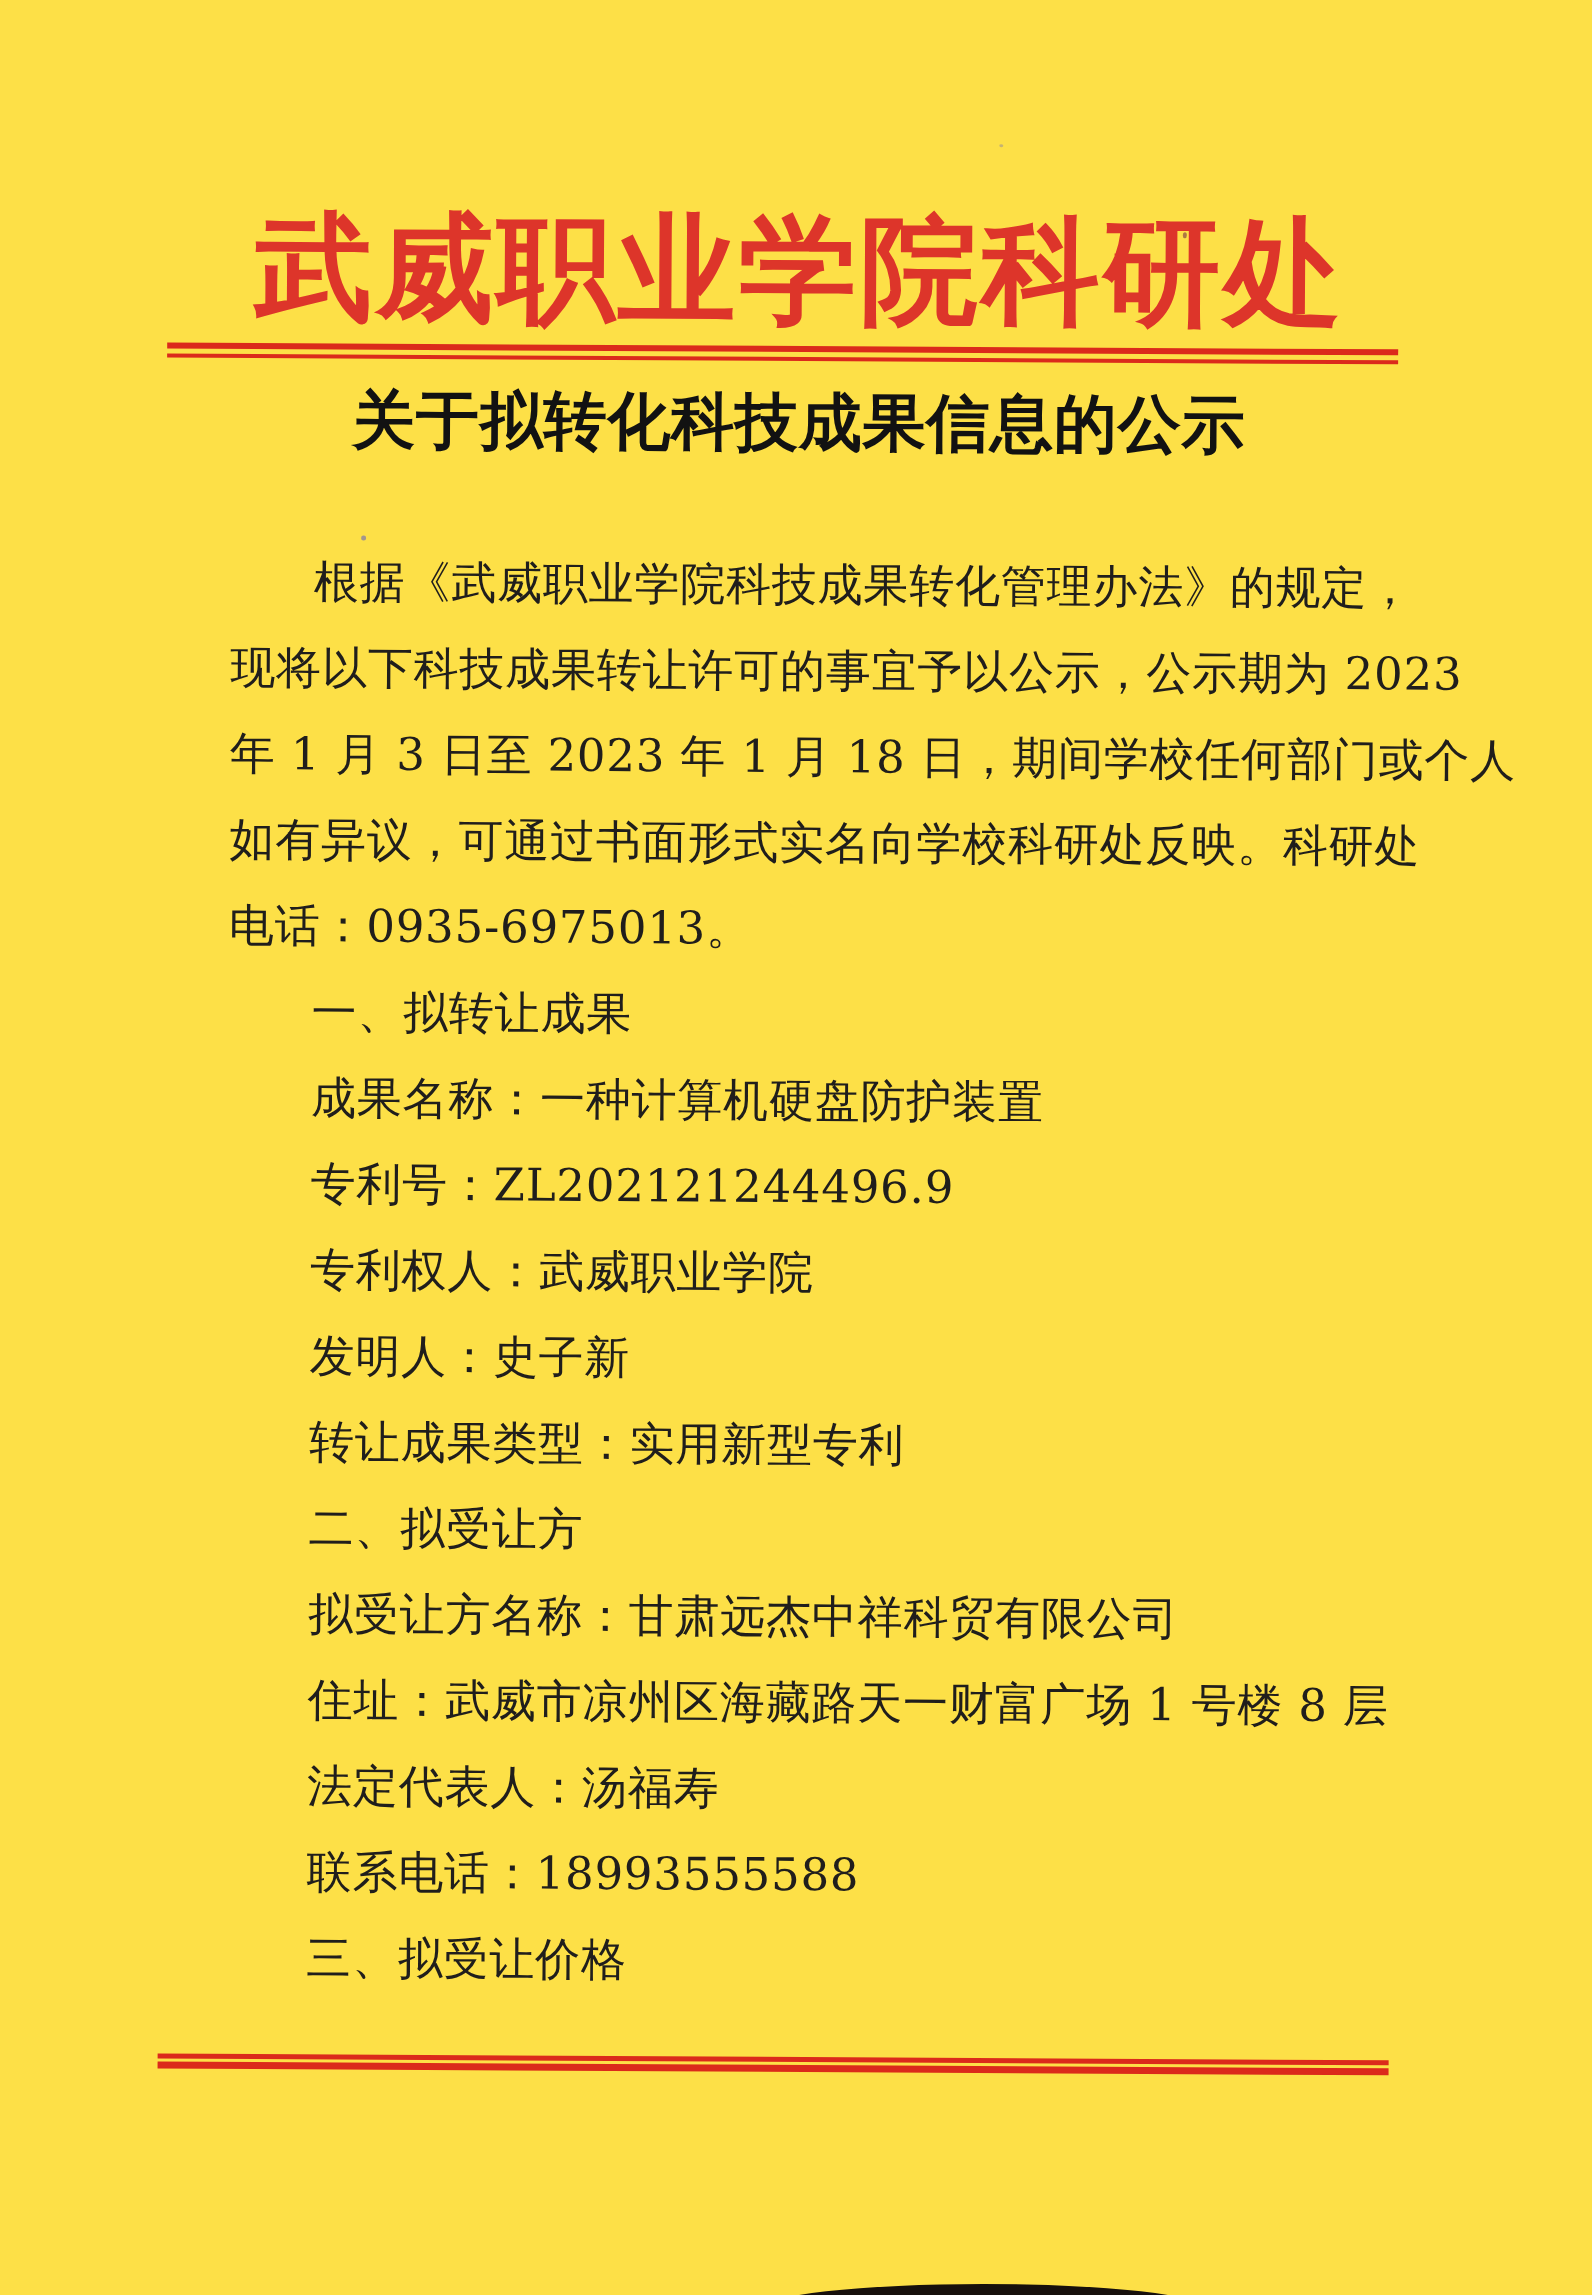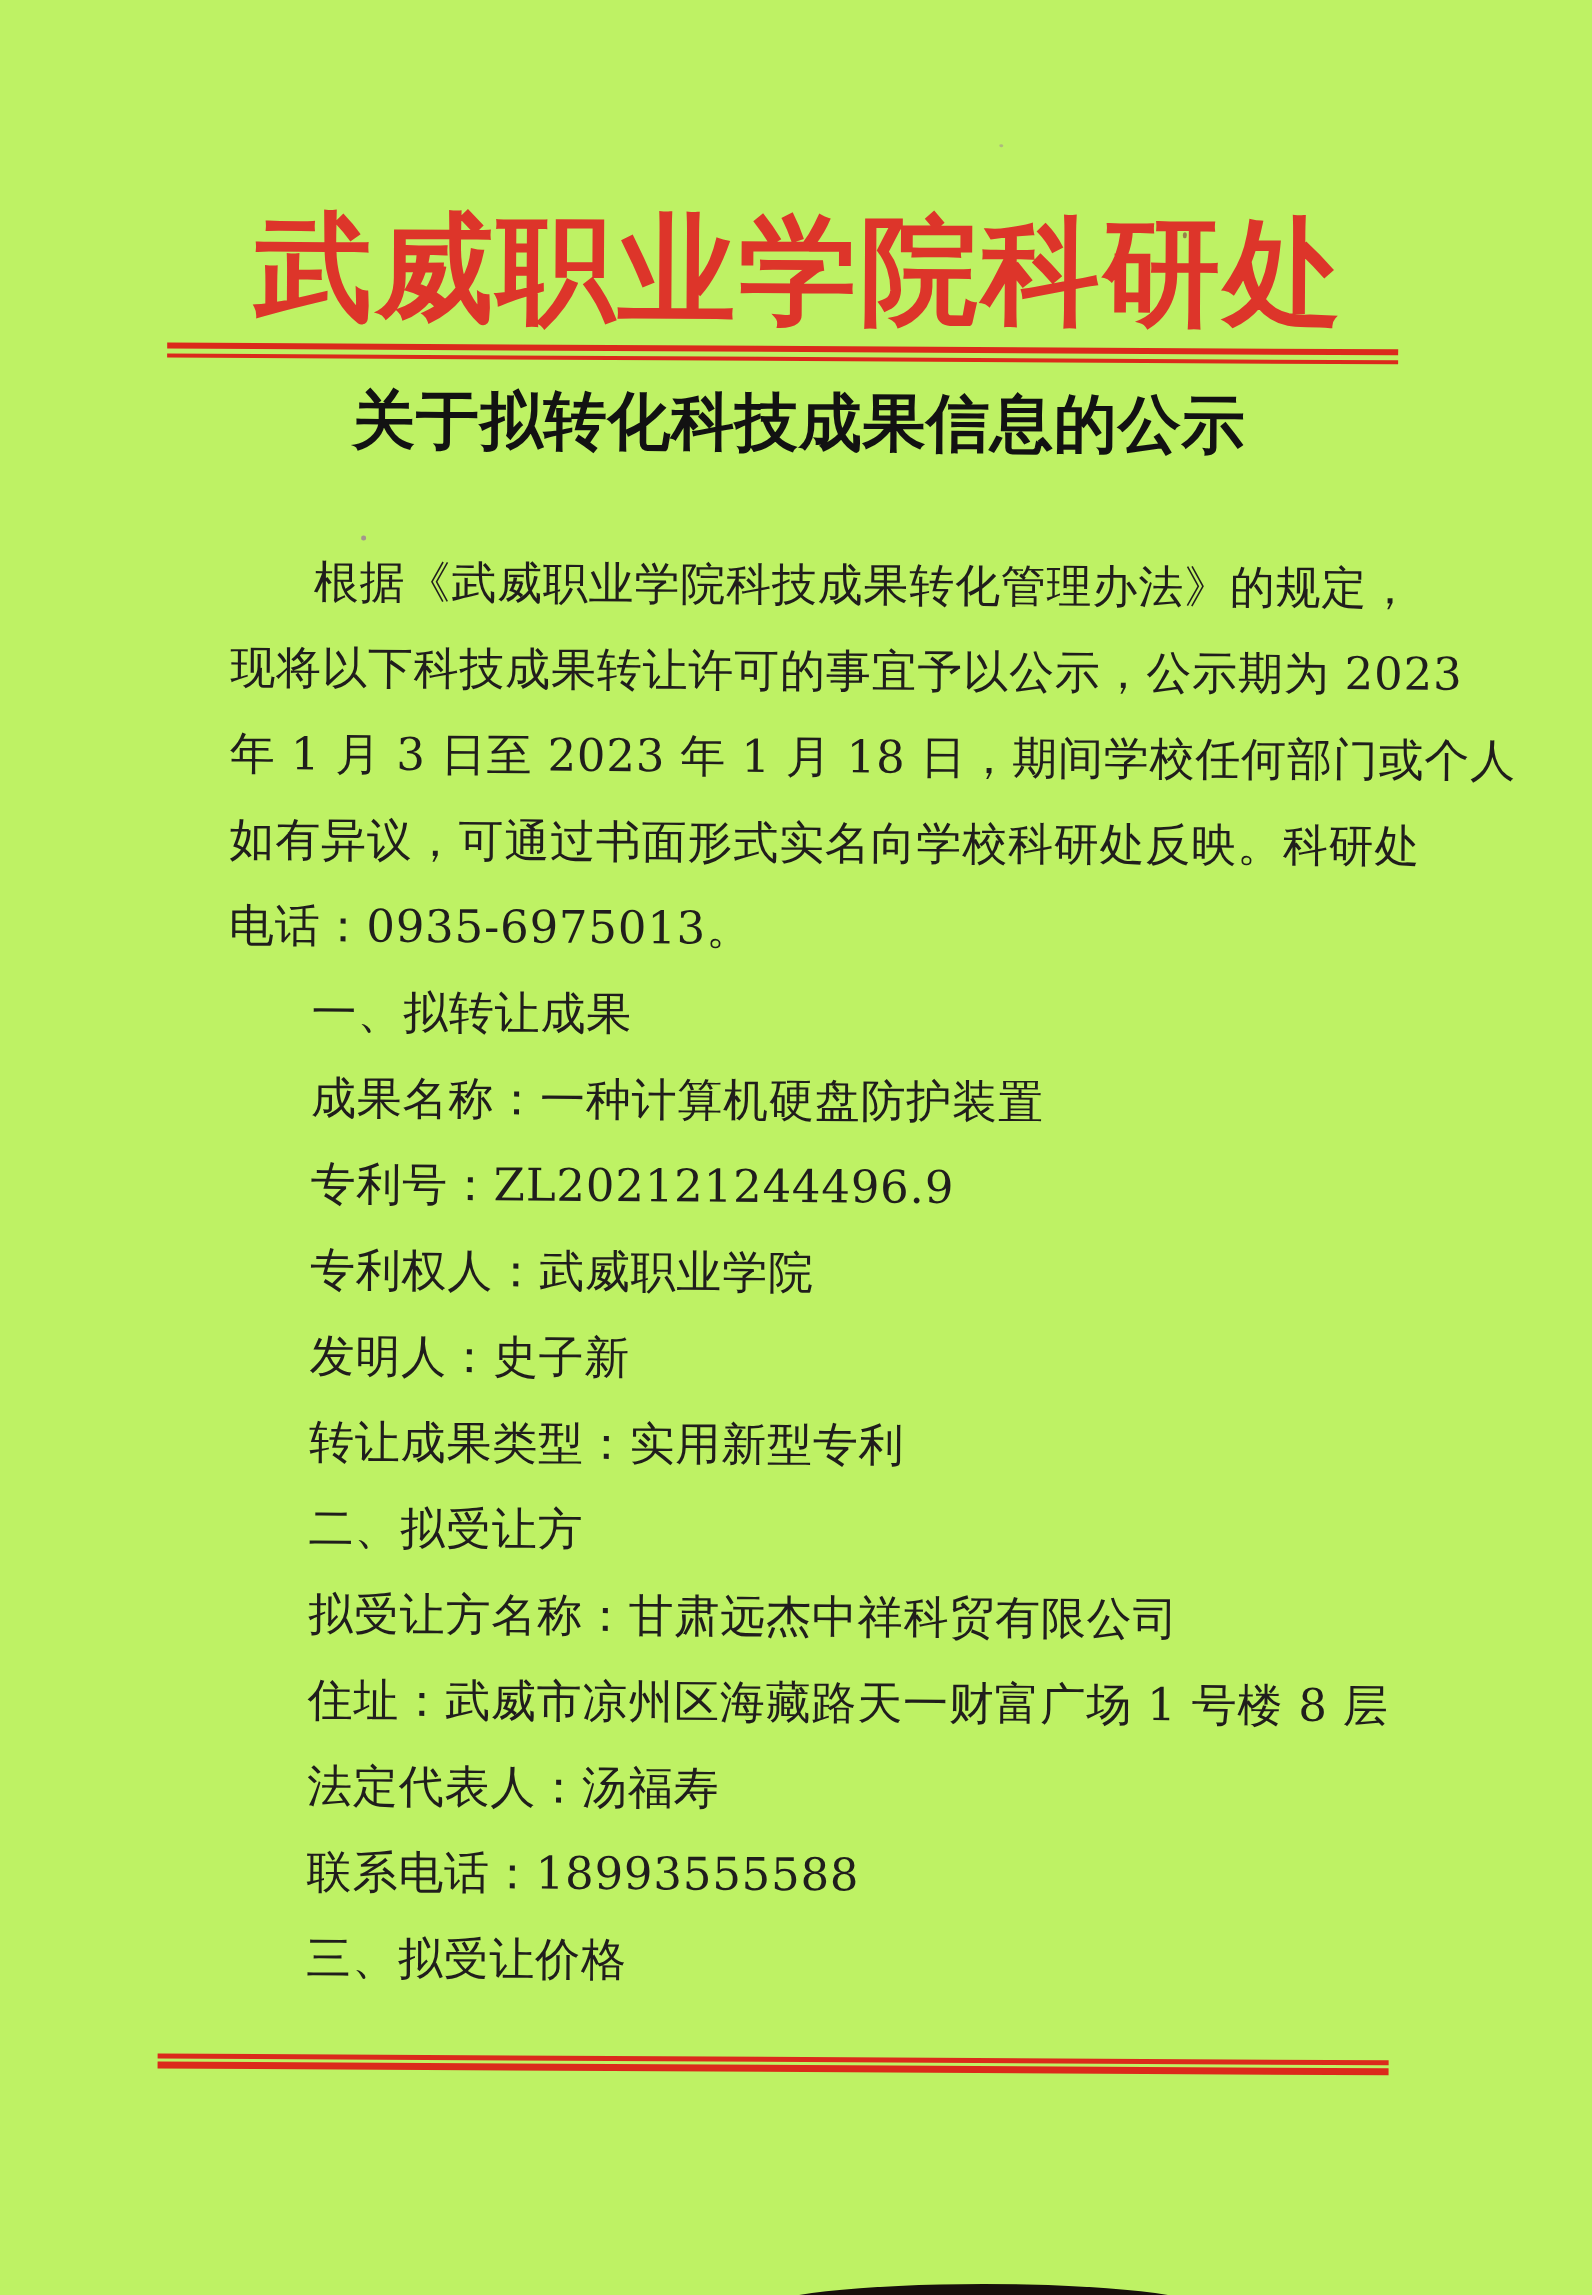--- a/index.html
+++ b/index.html
@@ -1,19 +1,19 @@
 <!DOCTYPE html>
 <html style="font-size:12.6px"><head>
 <meta charset="utf-8">
 <style>
   html, body { margin:0; padding:0; background:#ffffff; }
   .page {
     position:relative;
     width:1592px; height:2295px;
-    background:#bef264;
+    background:#fde047;
     overflow:hidden;
     font-family:"DejaVu Serif","Liberation Serif",serif;
   }
   
   .scan {
     position:absolute; inset:0;
     transform:rotate(0.32deg);
     transform-origin:50% 40%;
   }
   .letterhead {

